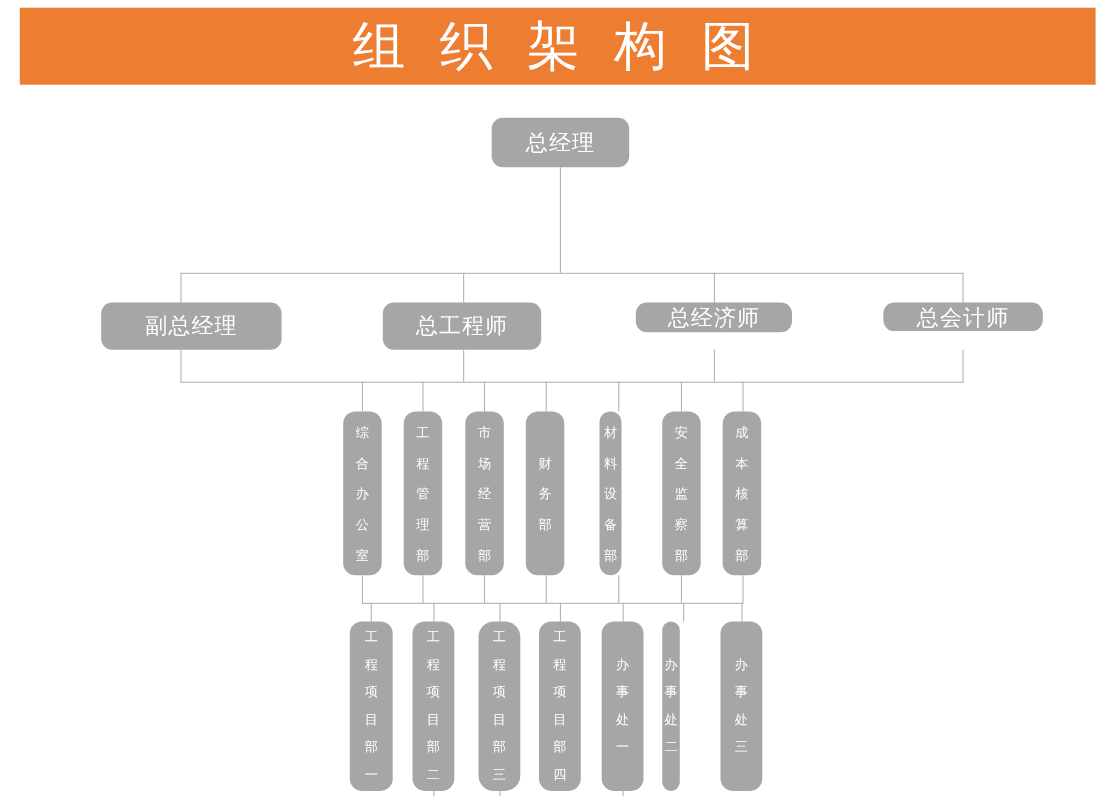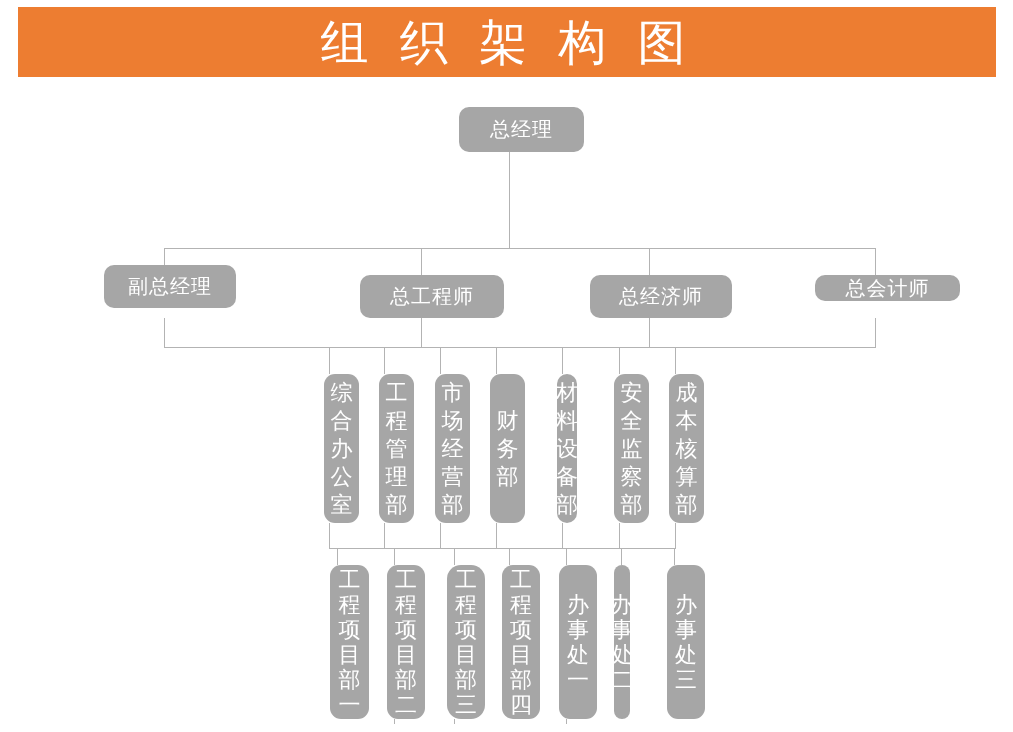--- a/index.html
+++ b/index.html
@@ -18,25 +18,25 @@
     background:var(--banner-color);
     display:flex;align-items:center;justify-content:center;
   }
   .banner h1{
     margin:0;font-weight:normal;color:var(--text-color);
     font-size:48px;letter-spacing:8px;line-height:1;white-space:pre;
   }
   .node{
     position:absolute;background:var(--node-color);color:var(--text-color);
     border-radius:10px;display:flex;align-items:center;justify-content:center;
-    text-align:center;box-sizing:border-box;margin-left:12px;
+    text-align:center;box-sizing:border-box;
   }
   .lvl1,.lvl2{font-size:20px;letter-spacing:1px;}
   .vert{
-    font-size:22px;word-break:break-all;padding:0 8px;font-family:Liberation Serif, serif;
+    font-size:12px;word-break:break-all;padding:0 8px;font-family:Liberation Serif, serif;
   }
   .vert.l3{line-height:28px;border-radius:11px;}
   .vert.l4{line-height:25px;border-radius:11px;}
   .cl{position:absolute;background:var(--line-color);}
   .cl.v{width:1px;}
   .cl.h{height:1px;}
 </style>
 </head>
 <body>
 
@@ -86,27 +86,27 @@
   <div class="cl v" style="left:674px;top:548px;height:17px;"></div>
 
   <div class="cl v" style="left:394px;top:719px;height:5px;"></div>
   <div class="cl v" style="left:454px;top:719px;height:5px;"></div>
   <div class="cl v" style="left:566px;top:719px;height:5px;"></div>
 
   <div class="node lvl1" style="left:447px;top:107px;width:125px;height:45px;">
     <span>总经理</span>
   </div>
 
-  <div class="node lvl2" style="left:92px;top:265px;width:132px;height:43px;">
+  <div class="node lvl2" style="left:92px;top:275px;width:164px;height:43px;">
     <span>副总经理</span>
   </div>
   <div class="node lvl2" style="left:348px;top:275px;width:144px;height:43px;">
     <span>总工程师</span>
   </div>
-  <div class="node lvl2" style="left:578px;top:275px;width:142px;height:43px;font-family:Liberation Mono, monospace;">
+  <div class="node lvl2" style="left:578px;top:275px;width:142px;height:27px;font-family:Liberation Mono, monospace;">
     <span>总经济师</span>
   </div>
   <div class="node lvl2" style="left:803px;top:275px;width:145px;height:26px;text-align:center;">
     <span>总会计师</span>
   </div>
 
   <div class="node vert l3" style="left:312px;top:374px;width:35px;height:149px;">
     <span>综合办公室</span>
   </div>
   <div class="node vert l3" style="left:367px;top:374px;width:35px;height:149px;">

